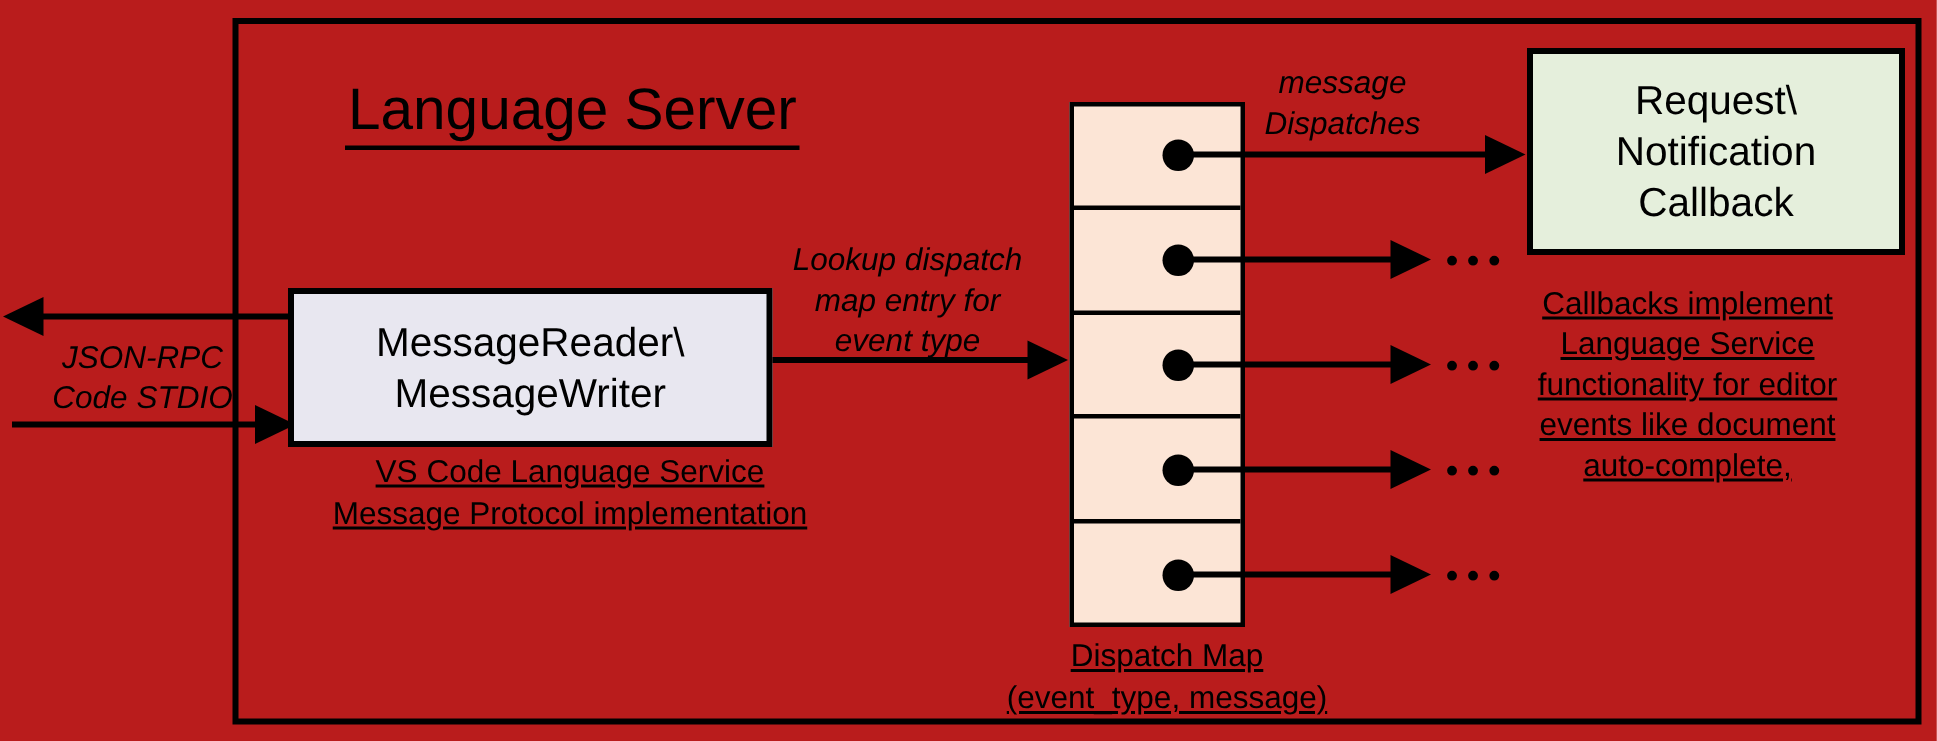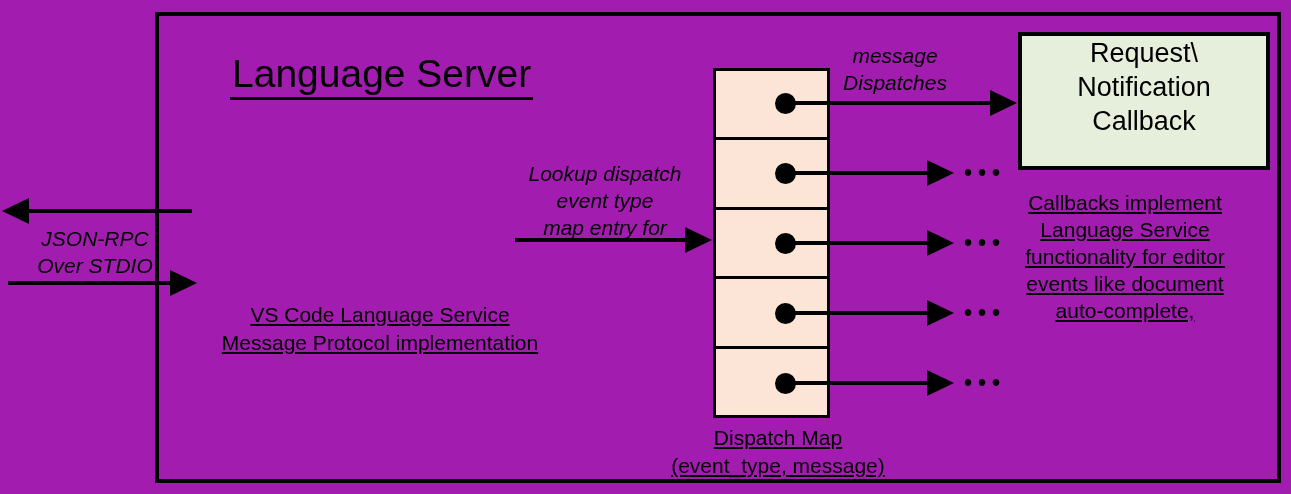--- a/index.html
+++ b/index.html
@@ -3,25 +3,25 @@
 <meta charset="utf-8">
 <style>
   :root{
     --line:#000000;
     --reader-fill:#e8e7f0;
     --map-fill:#fce5d6;
     --callback-fill:#e5efdc;
   }
   *{margin:0;padding:0;box-sizing:border-box;}
   body{background:#ffffff;font-family:"Liberation Sans", sans-serif;color:#000;}
-  .canvas{position:relative;width:1291px;height:494px;background:#a21caf;overflow:hidden;}
+  .canvas{position:relative;width:1291px;height:494px;background:#b91c1c;overflow:hidden;}
   .abs{position:absolute;}
   .outer-box{border:4px solid var(--line);background:transparent;}
   .title{font-size:39px;line-height:44px;letter-spacing:0px;border-bottom:3px solid var(--line);padding:0 2px 1px 2px;white-space:nowrap;}
-  .node{border:4px solid var(--line);display:flex;flex-direction:column;align-items:center;justify-content:flex-start;text-align:center;}
+  .node{border:4px solid var(--line);display:flex;flex-direction:column;align-items:center;justify-content:center;text-align:center;}
   .node-label{font-size:27px;line-height:34px;white-space:nowrap;}
   .reader{background:var(--reader-fill);}
   .callback{background:var(--callback-fill);}
   .caption{font-size:21px;line-height:28px;text-align:center;}
   .caption div{white-space:nowrap;text-decoration:underline;}
   .ital{font-style:italic;font-size:21px;line-height:27px;text-align:center;}
   .ital div{white-space:nowrap;}
   .hline{background:var(--line);height:4px;}
   .ah-right{width:0;height:0;border-top:13px solid transparent;border-bottom:13px solid transparent;border-left:27px solid var(--line);}
   .ah-left{width:0;height:0;border-top:13px solid transparent;border-bottom:13px solid transparent;border-right:27px solid var(--line);}
@@ -40,35 +40,39 @@
 
   <div class="abs title" style="left:230px;top:52px;">Language Server</div>
 
   <div class="abs ah-left" style="left:2px;top:198px;"></div>
   <div class="abs hline" style="left:27px;top:209px;width:165px;"></div>
   <div class="abs hline" style="left:8px;top:281px;width:164px;"></div>
   <div class="abs ah-right" style="left:170px;top:270px;"></div>
 
   <div class="abs ital" style="left:15px;top:225px;width:160px;">
     <div>JSON-RPC</div>
-    <div>Over STDIO</div>
+    <div>Code STDIO</div>
   </div>
 
+  <div class="abs node reader" style="left:192px;top:192px;width:323px;height:106px;">
+    <div class="node-label">MessageReader\</div>
+    <div class="node-label">MessageWriter</div>
+  </div>
   <div class="abs caption" style="left:200px;top:301px;width:360px;">
     <div>VS Code Language Service</div>
     <div>Message Protocol implementation</div>
   </div>
 
   <div class="abs hline" style="left:515px;top:238px;width:172px;"></div>
   <div class="abs ah-right" style="left:685px;top:227px;"></div>
 
   <div class="abs ital" style="left:515px;top:160px;width:180px;">
     <div>Lookup dispatch</div>
+    <div>map entry for</div>
     <div>event type</div>
-    <div>map entry for</div>
   </div>
 
   <div class="abs map" style="left:713px;top:68px;width:117px;height:350px;">
     <div class="map-cell"></div>
     <div class="map-cell"></div>
     <div class="map-cell"></div>
     <div class="map-cell"></div>
     <div class="map-cell"></div>
   </div>
 

